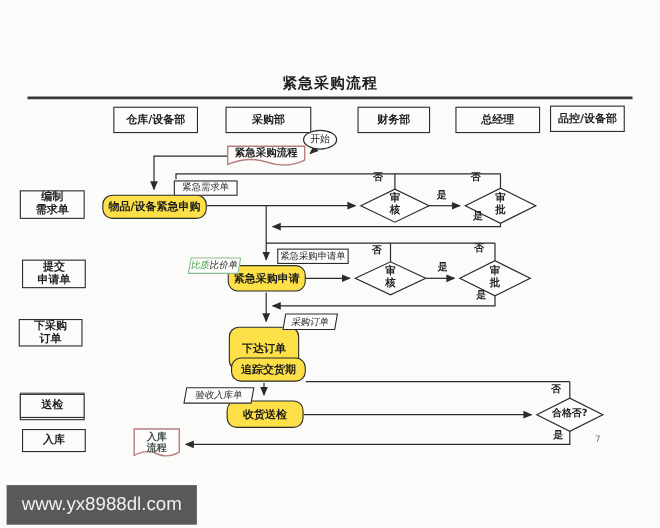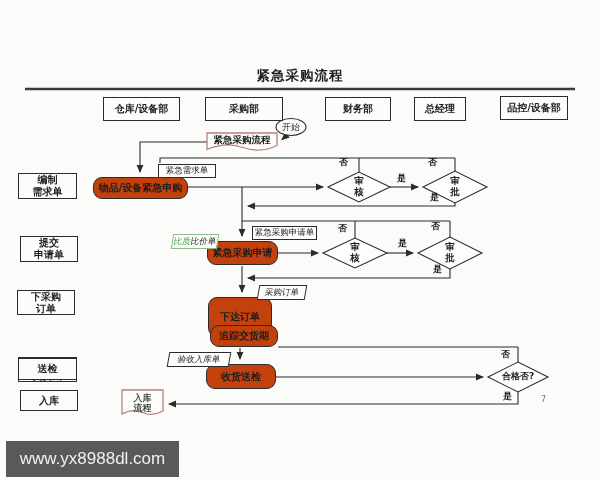--- a/index.html
+++ b/index.html
@@ -4,21 +4,21 @@
 <style>
   html,body{margin:0;padding:0;}
   .stage{position:relative;width:600px;height:480px;background:#fbfbfa;overflow:hidden;
          font-family:"DejaVu Sans",sans-serif;color:#1e1e1e;}
   .abs{position:absolute;box-sizing:border-box;}
   .flex{display:flex;align-items:center;justify-content:center;text-align:center;}
   .badge{background:#595959;color:#f0f0f0;font-family:"Liberation Sans",sans-serif;}
   .lane{border:1.6px solid #2b2b2b;background:#fcfcfb;font-size:10px;font-weight:700;z-index:3;}
   .sidestep{border:1.7px solid #2b2b2b;background:#fcfcfb;font-size:10px;font-weight:700;
             line-height:1.2;white-space:pre-line;z-index:3;}
-  .proc{border:1.3px solid #2b2b2b;border-radius:9px;background:#c2410c;font-size:10px;
+  .proc{border:1.3px solid #2b2b2b;border-radius:9px;background:#fde047;font-size:10px;
         font-weight:600;z-index:3;}
   .slab{border:1.1px solid #2b2b2b;background:#fdfdfc;font-size:8.5px;z-index:4;}
   .skew{transform:skewX(-10deg);}
   .txt{z-index:5;line-height:1.12;white-space:pre-line;}
   .dlabel{font-size:9.5px;font-weight:600;}
   .yn{font-size:9px;font-weight:600;}
   .title{font-size:13.5px;font-weight:700;letter-spacing:1px;}
   svg{position:absolute;left:0;top:0;z-index:2;}
 </style>
 </head>
@@ -67,21 +67,21 @@
     </g>
   </svg>
 
   <div class="abs flex badge" style="left:6px;top:441px;width:173px;height:36px;font-size:17px;z-index:9;">www.yx8988dl.com</div>
 
   <div class="abs flex title" style="left:200px;top:67px;width:200px;height:18px;">紧急采购流程</div>
 
   <div class="abs flex lane" style="left:103px;top:97px;width:77px;height:24px;">仓库/设备部</div>
   <div class="abs flex lane" style="left:205px;top:97px;width:78px;height:24px;">采购部</div>
   <div class="abs flex lane" style="left:325px;top:97px;width:66px;height:24px;">财务部</div>
-  <div class="abs flex lane" style="left:414px;top:97px;width:52px;height:24px;">总经理</div>
+  <div class="abs flex lane" style="left:414px;top:97px;width:77px;height:24px;">总经理</div>
   <div class="abs flex lane" style="left:500px;top:96px;width:68px;height:24px;">品控/设备部</div>
 
   <div class="abs flex sidestep" style="left:18px;top:173px;width:59px;height:26px;">编制
 需求单</div>
   <div class="abs flex sidestep" style="left:20px;top:236px;width:58px;height:26px;">提交
 申请单</div>
   <div class="abs flex sidestep" style="left:17px;top:290px;width:58px;height:25px;">下采购
 订单</div>
   <div class="abs flex sidestep" style="left:18px;top:320px;width:59px;height:25px;margin-top:37px;">追踪
 交货期</div>

